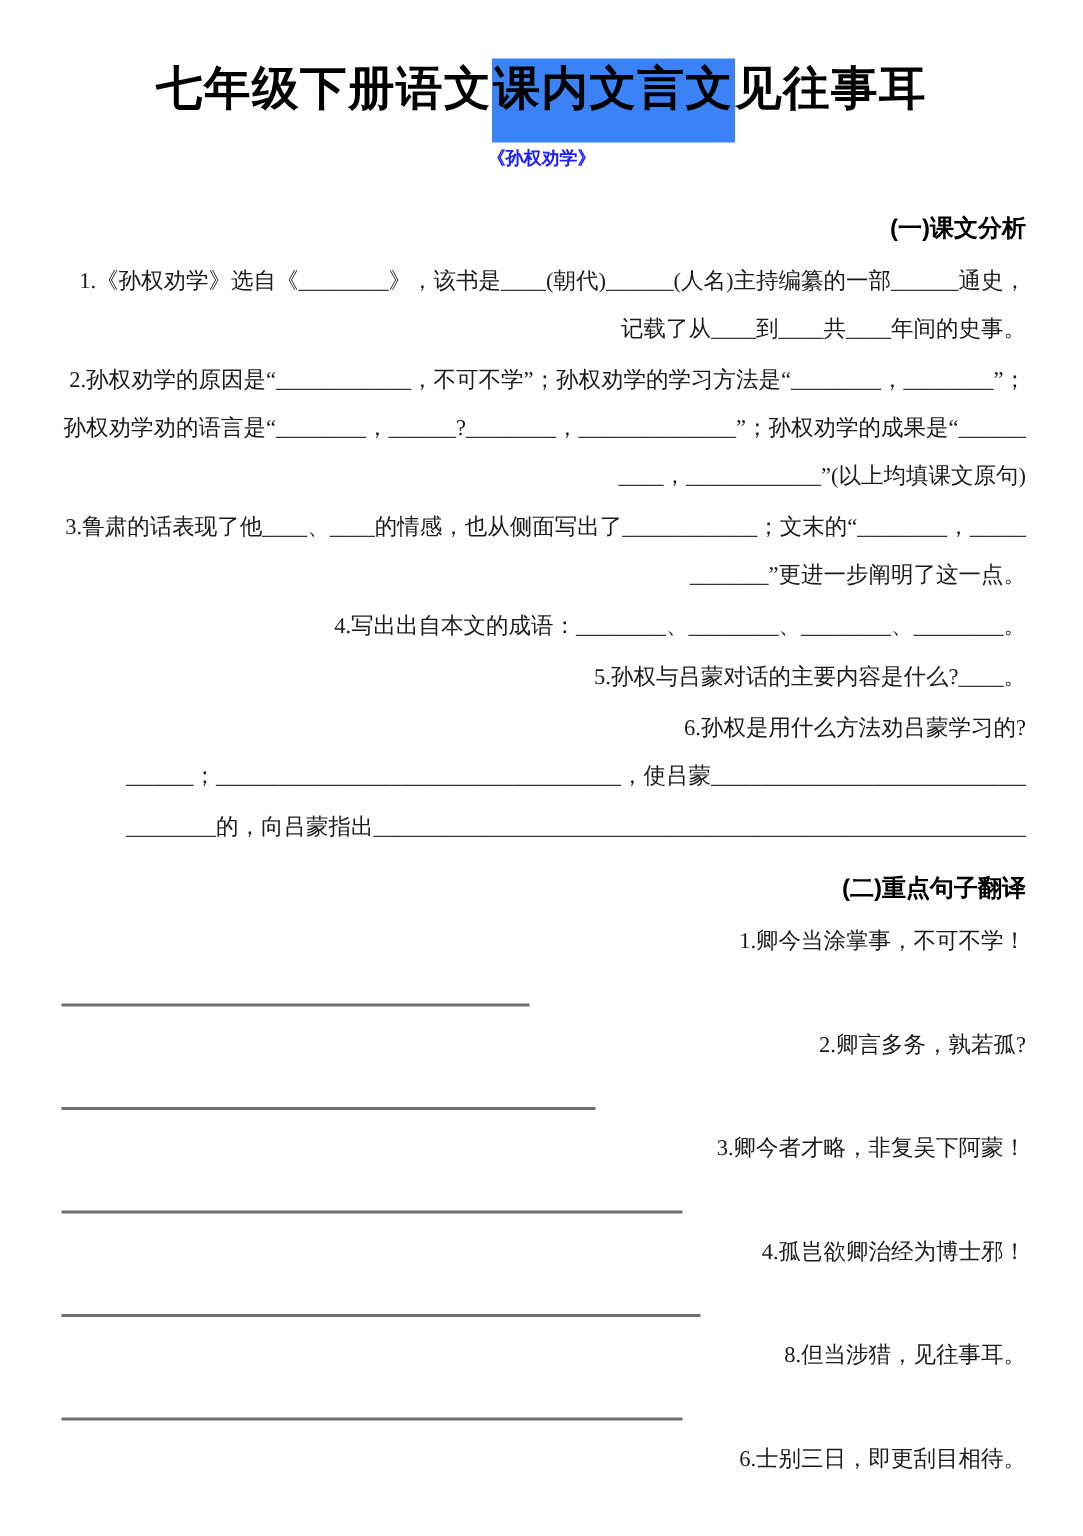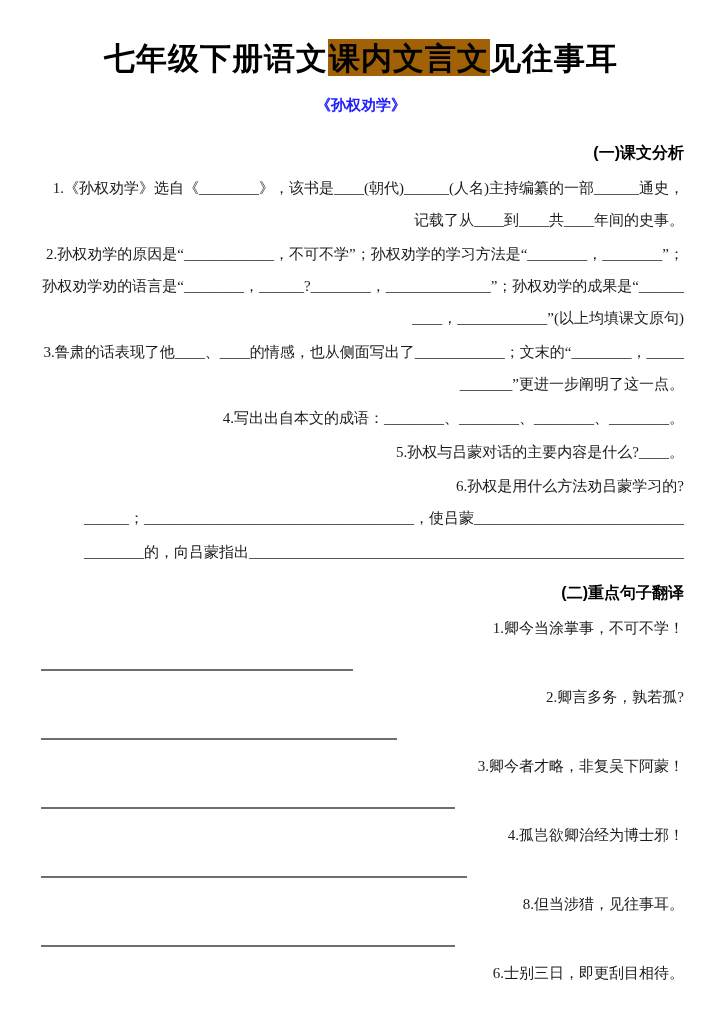--- a/index.html
+++ b/index.html
@@ -24,28 +24,28 @@
     padding-top: 38px;
     text-align: center;
     font-size: 31px;
     font-weight: bold;
     line-height: 42px;
     color: #000000;
     letter-spacing: 1px;
     white-space: nowrap;
   }
   .page-title .hl {
-    background: #a16207;
-    padding: 2px 1px 0 1px;
+    background: #3b82f6;
+    padding: 2px 1px 19px 1px;
   }
 
   .lesson-subtitle {
     margin-top: 14px;
     text-align: center;
-    font-size: 15px;
+    font-size: 12px;
     font-weight: bold;
     line-height: 22px;
     color: #2020ff;
   }
 
   .content {
     margin: 0 38px 0 40px;
     font-size: 15px;
     text-align: right;
   }

